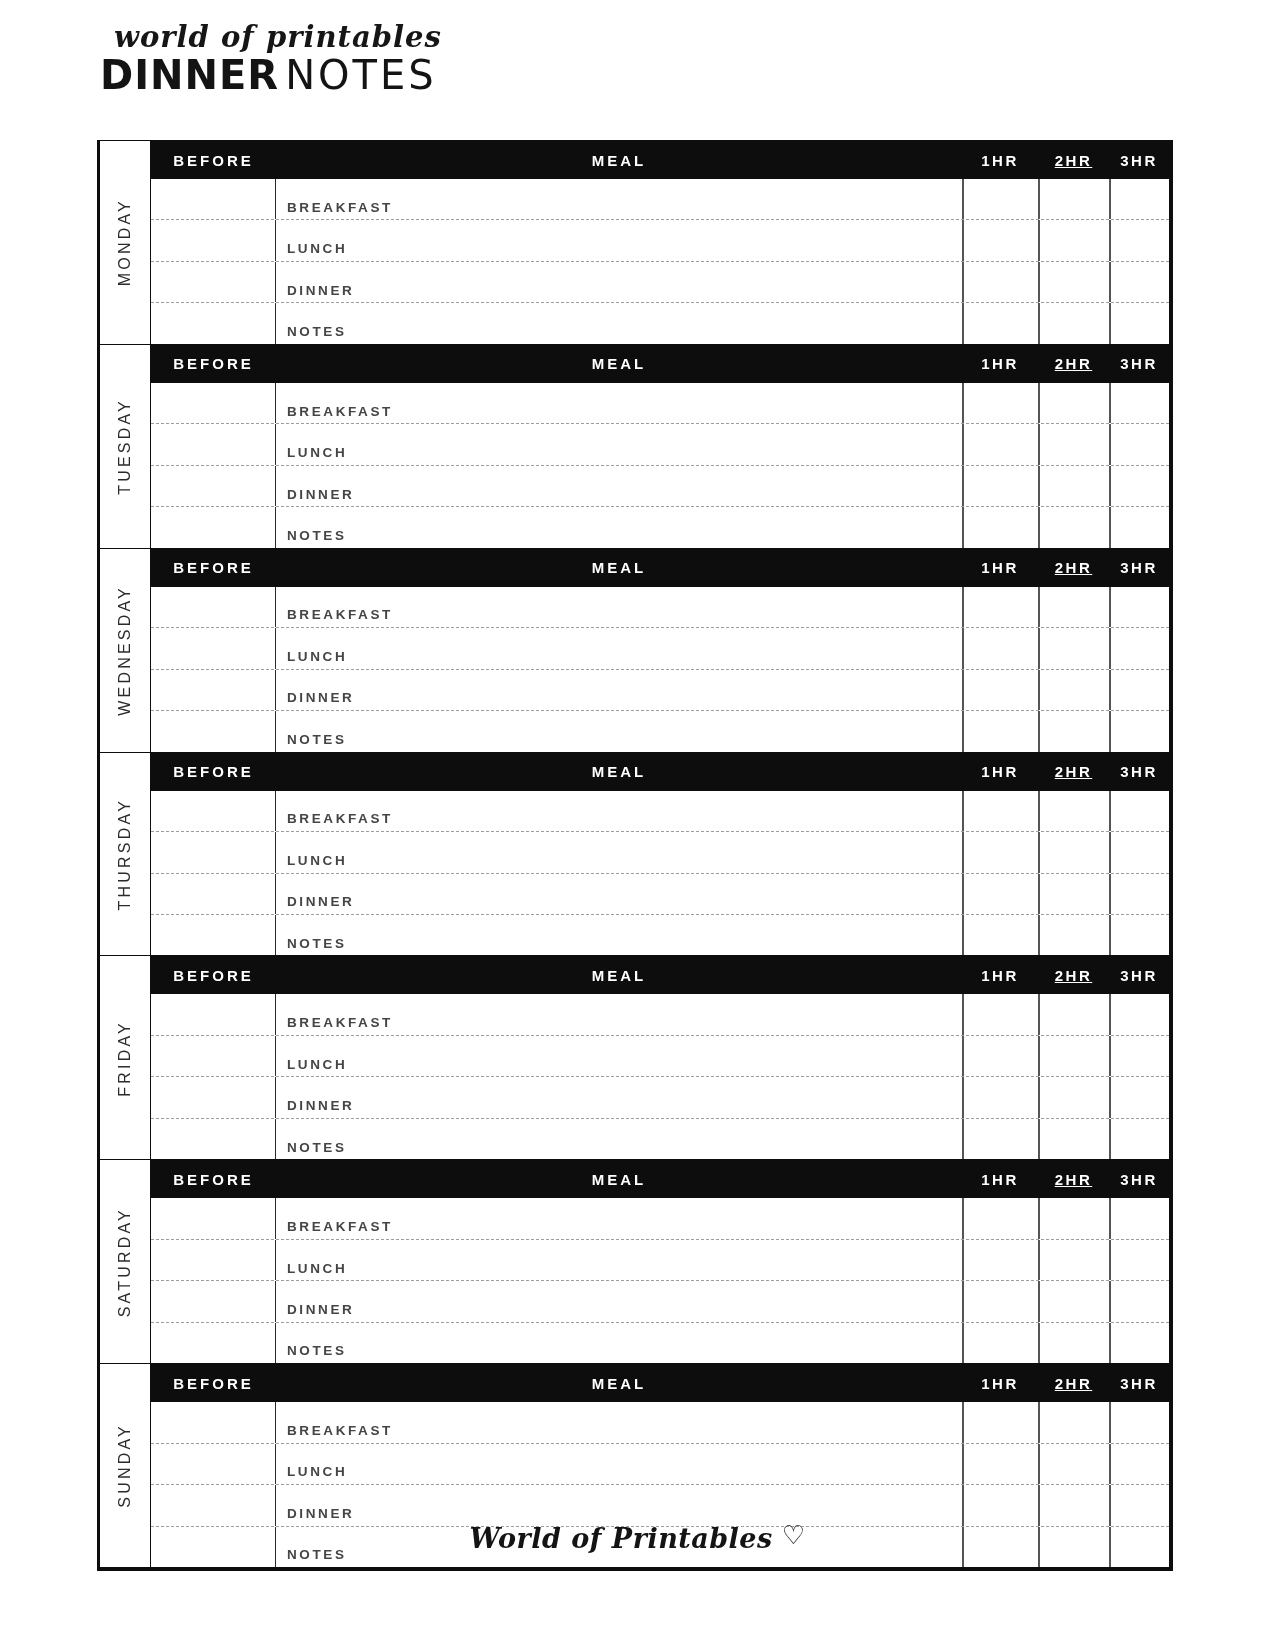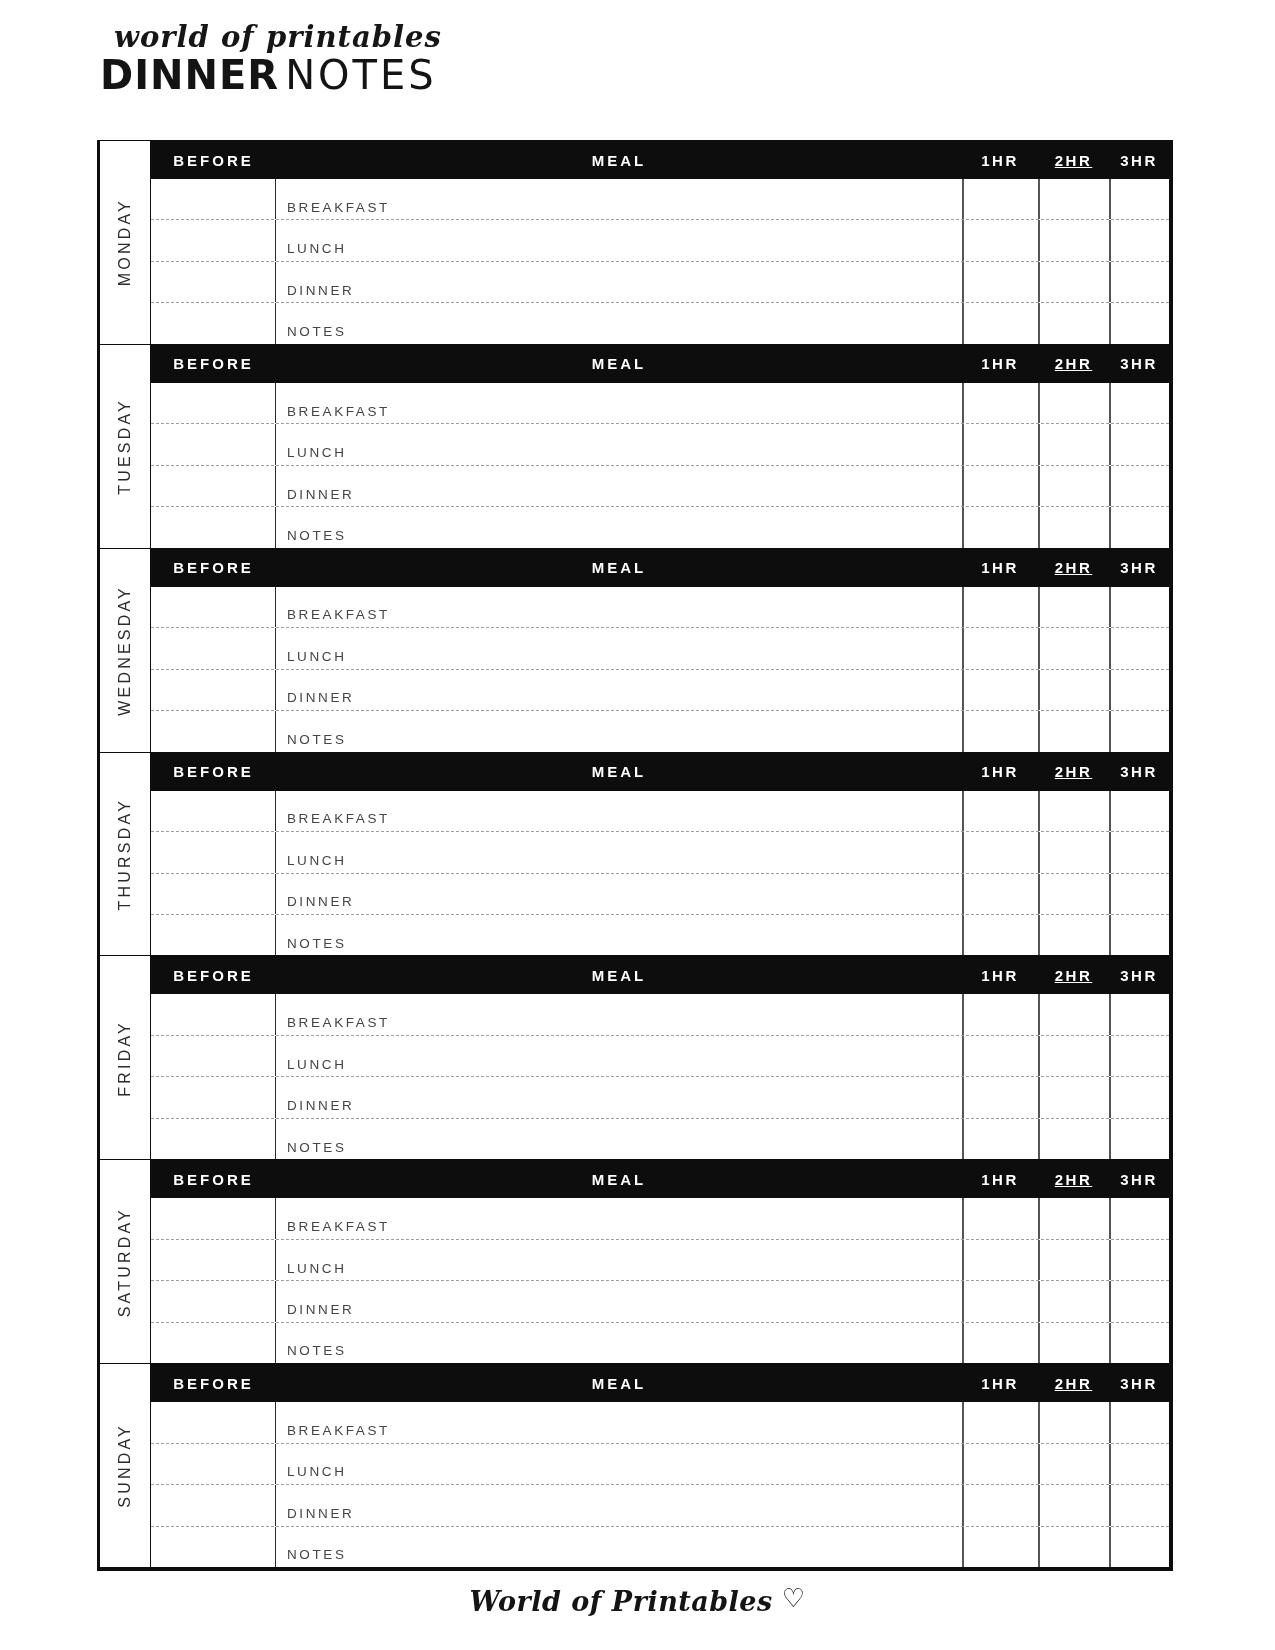--- a/index.html
+++ b/index.html
@@ -118,32 +118,32 @@
     flex:1;
     display:flex;
     align-items:center;
     padding-left:11px;
     min-width:0;
   }
   .row-label{
     font-size:13.5px;
     letter-spacing:2.6px;
     color:var(--c-rowlabel);
-    font-weight:400;
+    font-weight:700;
     margin-top:16px;
   }
   .hr-cell{border-left:2px solid var(--c-hourline);}
   .hr-cell.hr1{width:76px;}
   .hr-cell.hr2{width:71px;}
   .hr-cell.hr3{width:60px;}
   
   .footer{
     position:absolute;
     left:0;right:0;
-    top:1583px;
+    top:1520px;
     text-align:center;
     font-family:"DejaVu Serif", serif;
     font-style:italic;
     font-weight:bold;
     font-size:27px;
     color:#141414;
     letter-spacing:0.5px;
   }
   .heart{
     font-style:normal;

